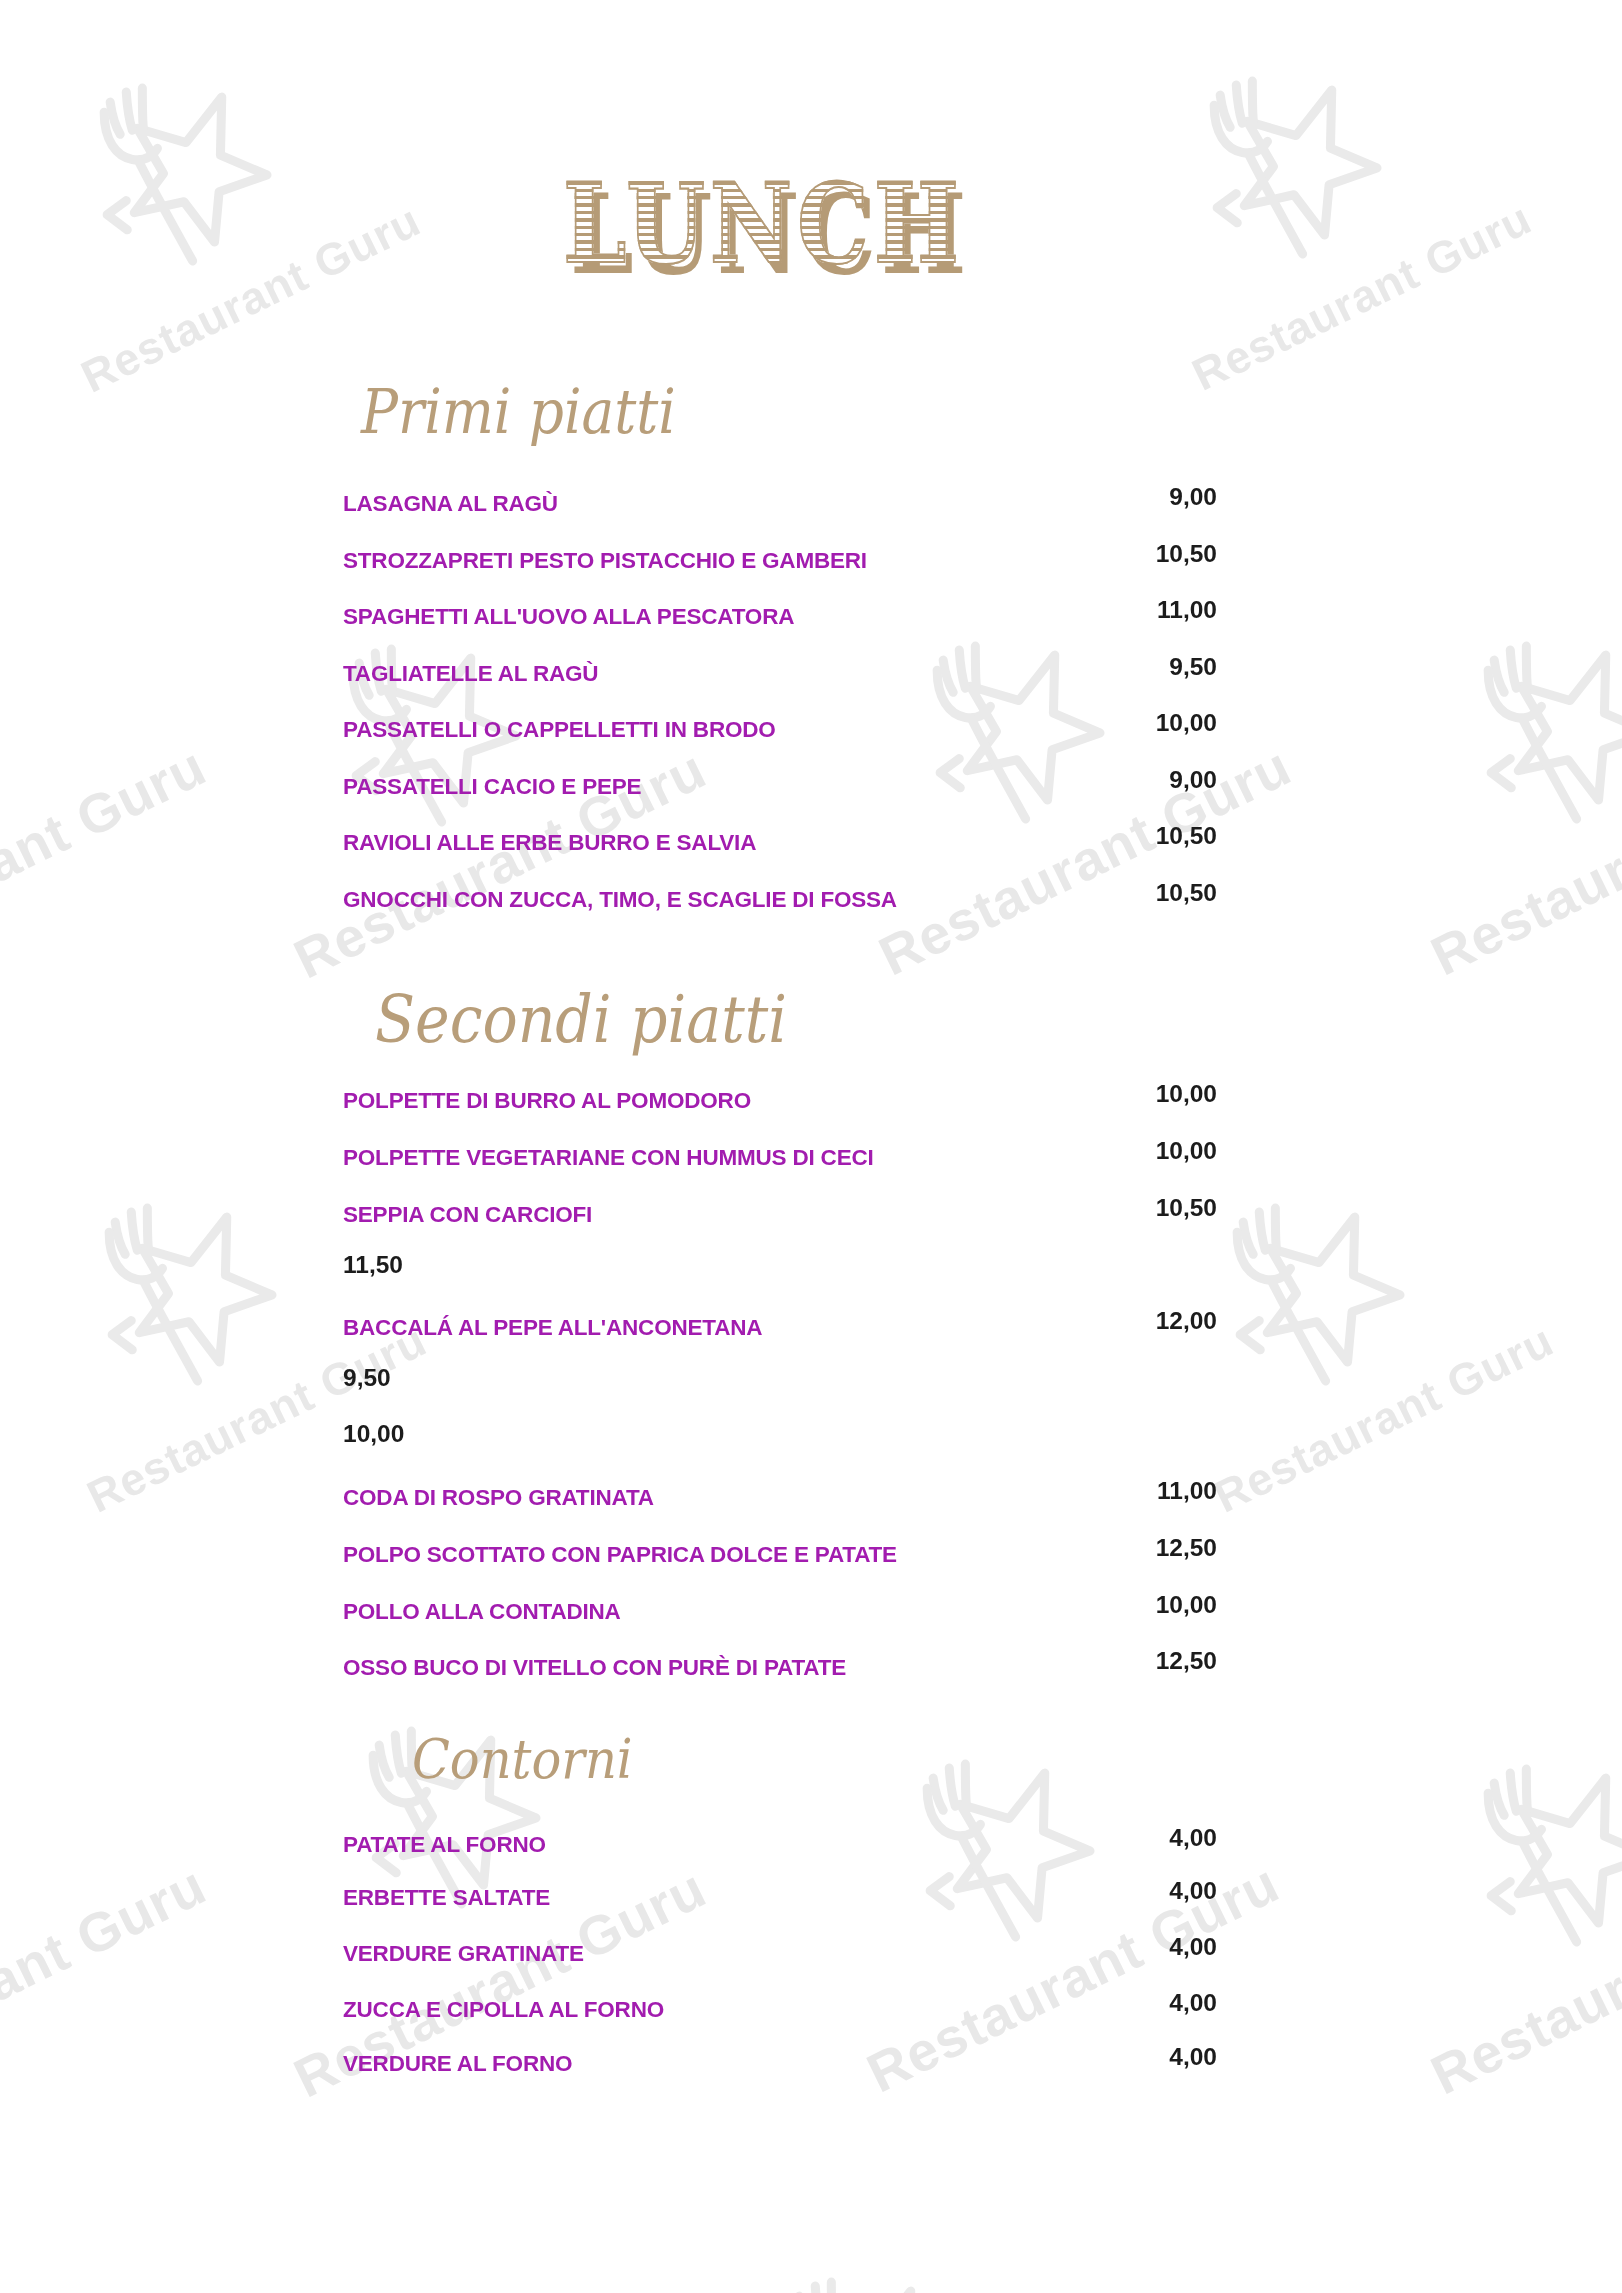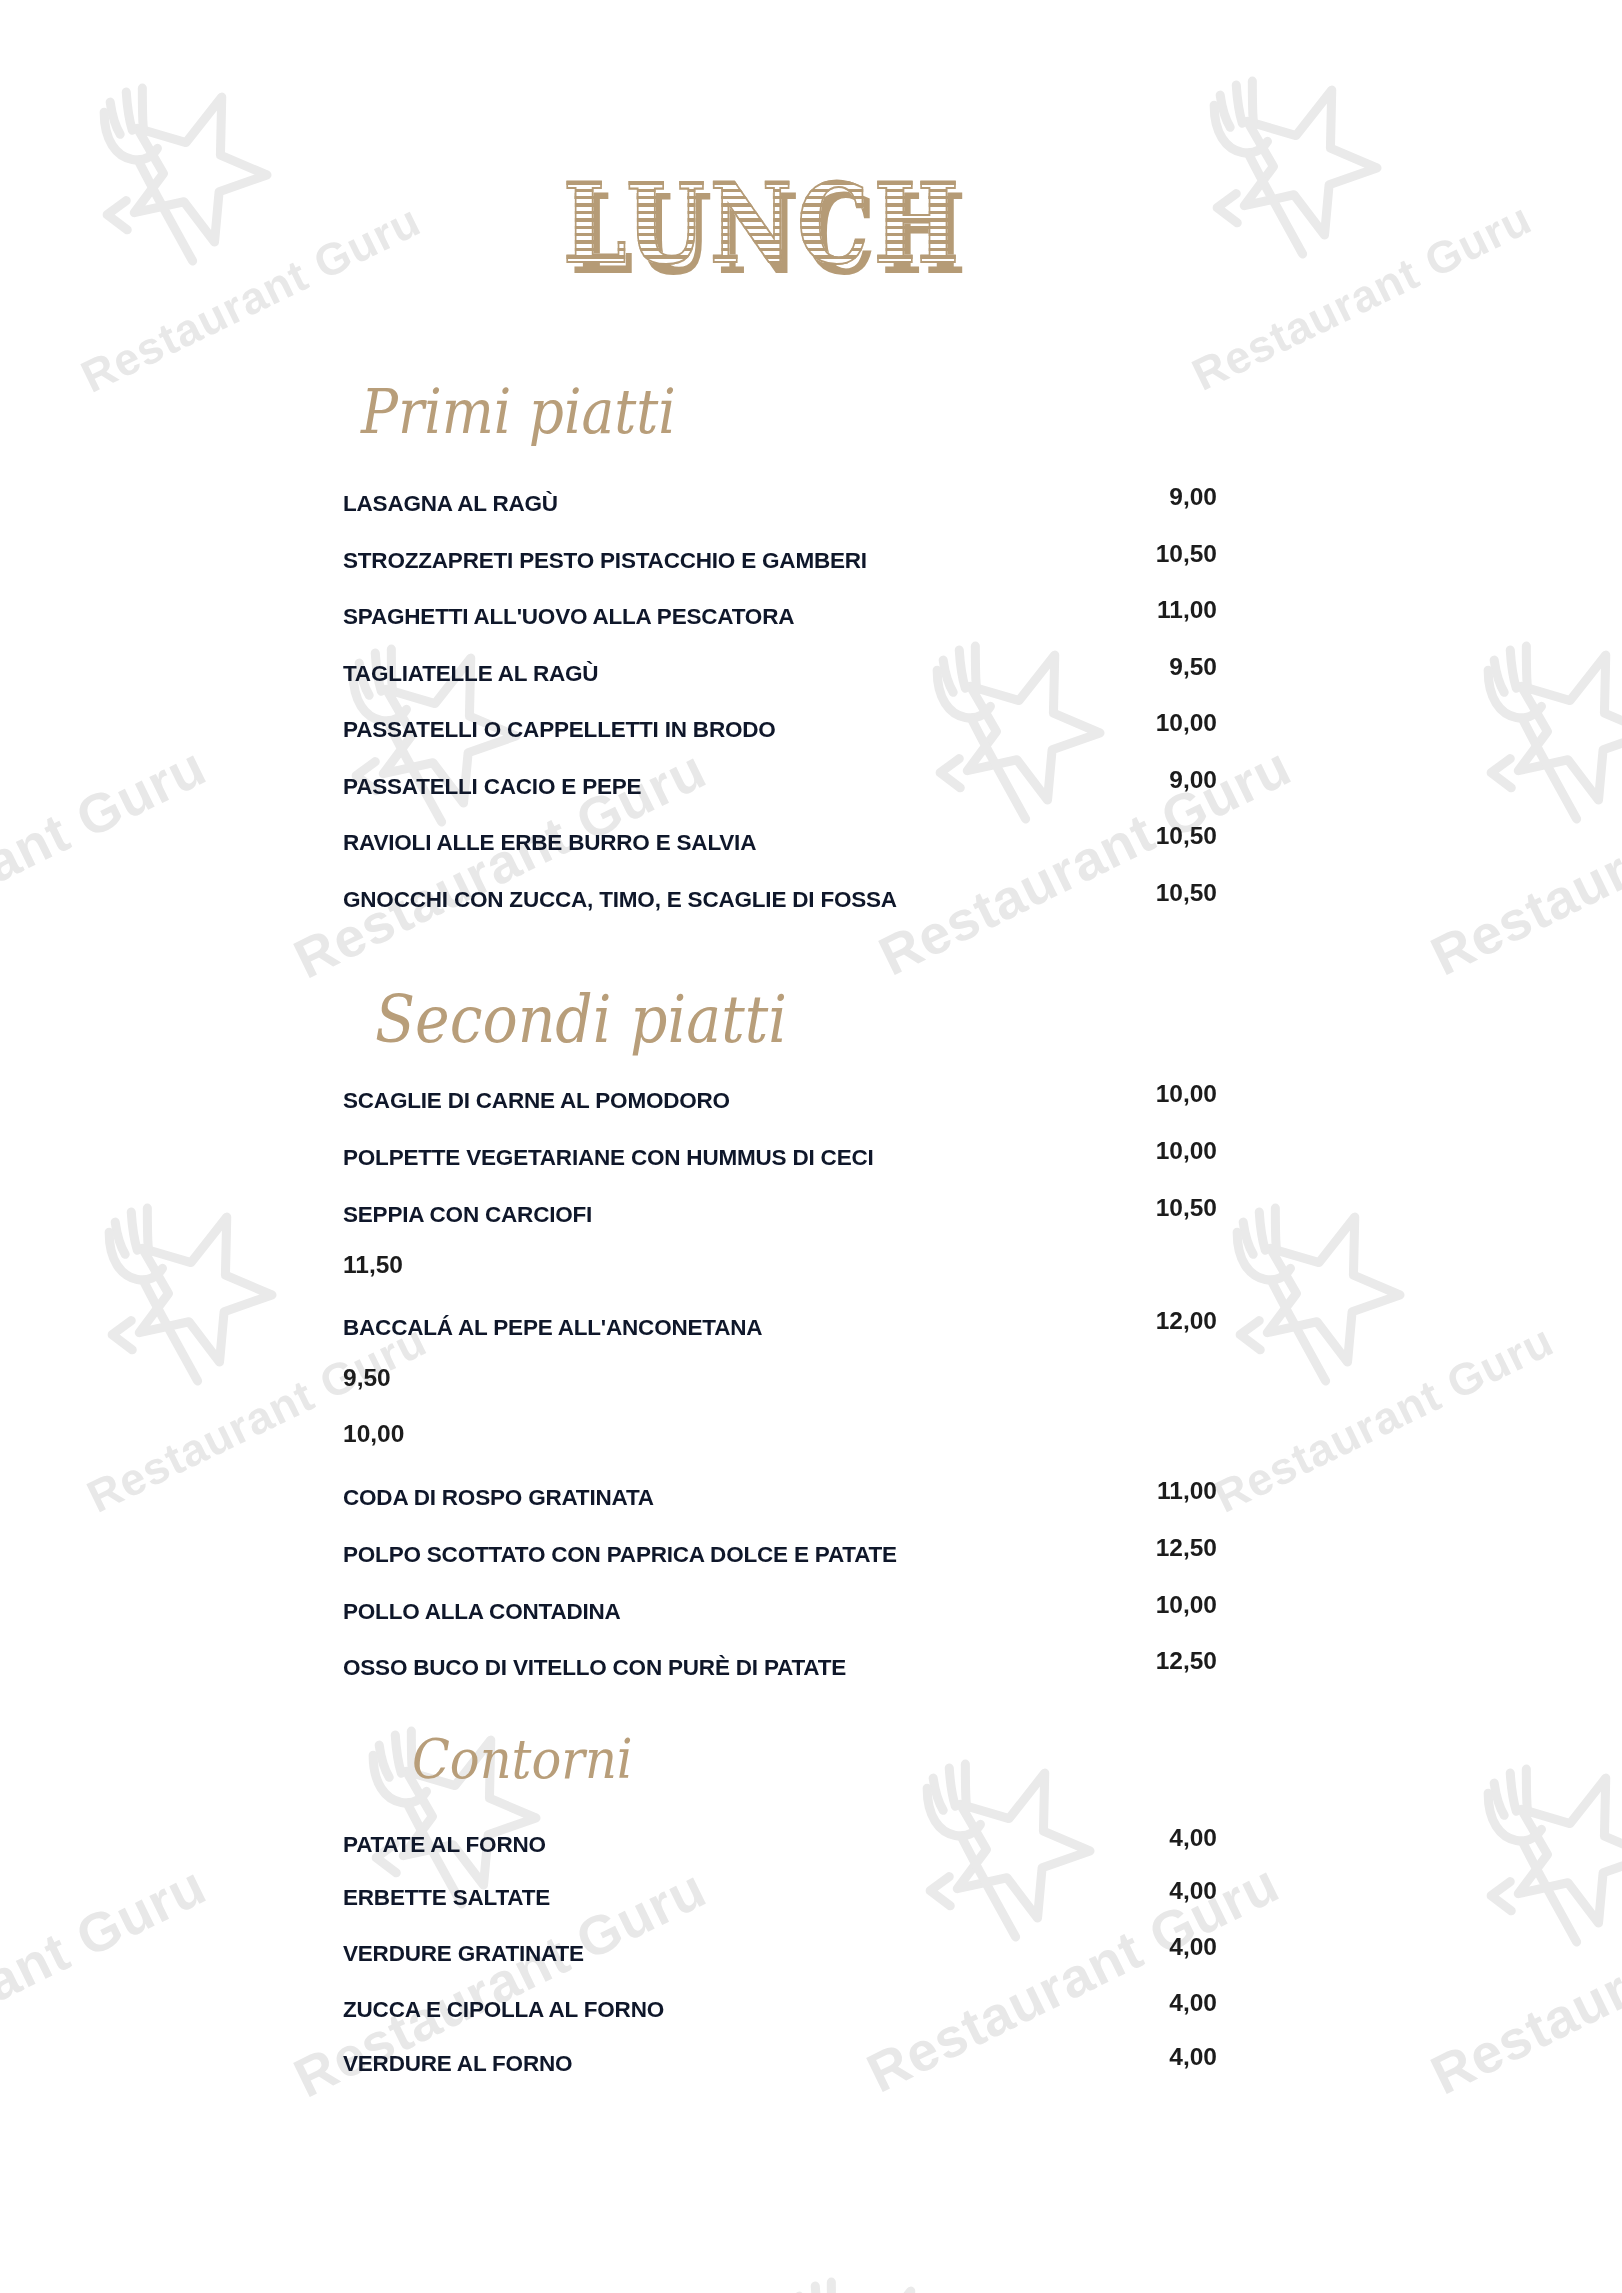--- a/index.html
+++ b/index.html
@@ -55,21 +55,21 @@
     transform:scaleX(0.9); transform-origin:left top;
     line-height:1.1; white-space:nowrap;
   }
 
   
   .row {
     position:absolute; left:343px; width:874px; z-index:2;
     display:flex; justify-content:space-between; align-items:flex-start;
   }
   .item-name {
-    font-size:22.5px; font-weight:bold; color:#0f172a;
+    font-size:22.5px; font-weight:bold; color:#a21caf;
     letter-spacing:-0.2px; white-space:nowrap;
   }
   .item-price {
     font-size:24.5px; font-weight:bold; color:#1c1c1c;
     transform:translateY(-7.8px); white-space:nowrap;
   }
 </style>
 </head>
 <body>
 
@@ -172,21 +172,21 @@
     <span class="item-price">10,50</span>
   </div>
   <div class="row" style="top:887px">
     <span class="item-name">GNOCCHI CON ZUCCA, TIMO, E SCAGLIE DI FOSSA</span>
     <span class="item-price">10,50</span>
   </div>
 
   <div class="heading" style="left:375px;top:984px;font-size:65px">Secondi piatti</div>
 
   <div class="row" style="top:1088px">
-    <span class="item-name">SCAGLIE DI CARNE AL POMODORO</span>
+    <span class="item-name">POLPETTE DI BURRO AL POMODORO</span>
     <span class="item-price">10,00</span>
   </div>
   <div class="row" style="top:1145px">
     <span class="item-name">POLPETTE VEGETARIANE CON HUMMUS DI CECI</span>
     <span class="item-price">10,00</span>
   </div>
   <div class="row" style="top:1202px">
     <span class="item-name">SEPPIA CON CARCIOFI</span>
     <span class="item-price">10,50</span>
   </div>

